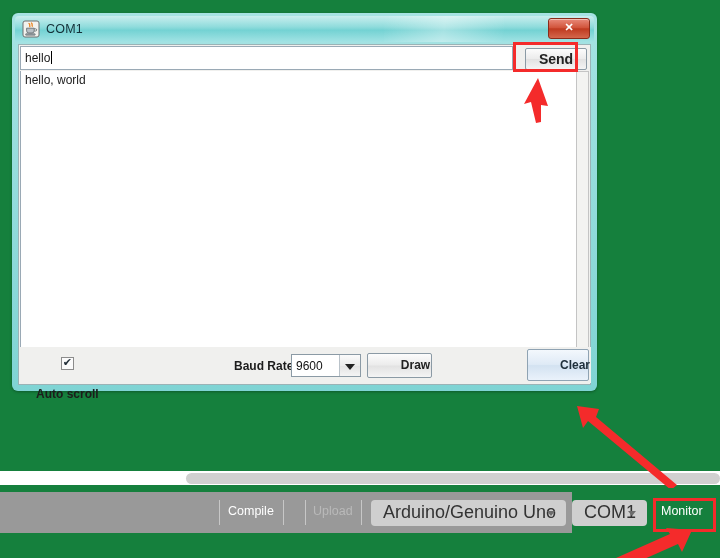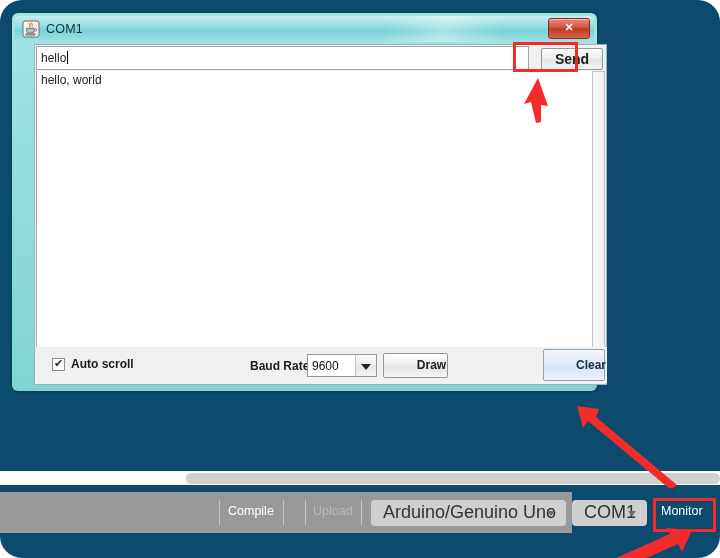--- a/index.html
+++ b/index.html
@@ -2,21 +2,21 @@
 <html><head>
 <meta charset="utf-8">
 <style>
   html, body {
     margin: 0; padding: 0;
     width: 720px; height: 558px;
     background: #ffffff;
     font-family: "Liberation Sans", sans-serif;
     overflow: hidden;
   }
-  #root { position: relative; width: 720px; height: 558px; background: #0c4a6e; border-radius: 22px; }
+  #root { position: relative; width: 720px; height: 558px; background: #15803d; }
 
   
   .sm-window {
     position: absolute;
     left: 12px; top: 13px;
     width: 585px; height: 378px;
     box-sizing: border-box;
     border-radius: 6px;
     background: linear-gradient(180deg,#a6e3e3 0%,#7fd4d4 100%);
     box-shadow: 0 1px 3px rgba(0,0,0,0.30);
@@ -51,21 +51,21 @@
     background: linear-gradient(180deg,#e88a7a 0%,#d2553c 45%,#bf3a20 52%,#d4674c 100%);
     box-shadow: inset 0 1px 0 rgba(255,255,255,.45);
     color: #fff; font-size: 11px; font-weight: bold;
     text-align: center; line-height: 17px;
     cursor: pointer;
   }
 
   
   .sm-client {
     position: absolute;
-    left: 22px; top: 31px;
+    left: 6px; top: 31px;
     width: 573px; height: 341px;
     box-sizing: border-box;
     background: #f0f0ee;
     border: 1px solid #9bb3b6;
   }
   .sm-input {
     position: absolute; left: 1px; top: 1px;
     width: 493px; height: 24px;
     box-sizing: border-box;
     border: 1px solid #9aa9b5;
@@ -109,21 +109,21 @@
   }
 
   
   .sm-bottom {
     position: absolute; left: 1px; bottom: 1px;
     width: 571px; height: 36px;
     background: #f0f0ee;
   }
   .cb-wrap {
     position: absolute; left: 16px; top: 10px;
-    display: flex; align-items: center; gap: 6px;
+    display: flex; align-items: center; gap: 17px; flex-direction: column;
   }
   .cb-box {
     width: 13px; height: 13px; box-sizing: border-box;
     border: 1px solid #8c8c8c; background: #fbfbfb;
     position: relative;
   }
   .cb-box::after {
     content: "\2714";
     position: absolute; left: 1px; top: -3px;
     font-size: 11px; color: #24303a; line-height: 15px;

